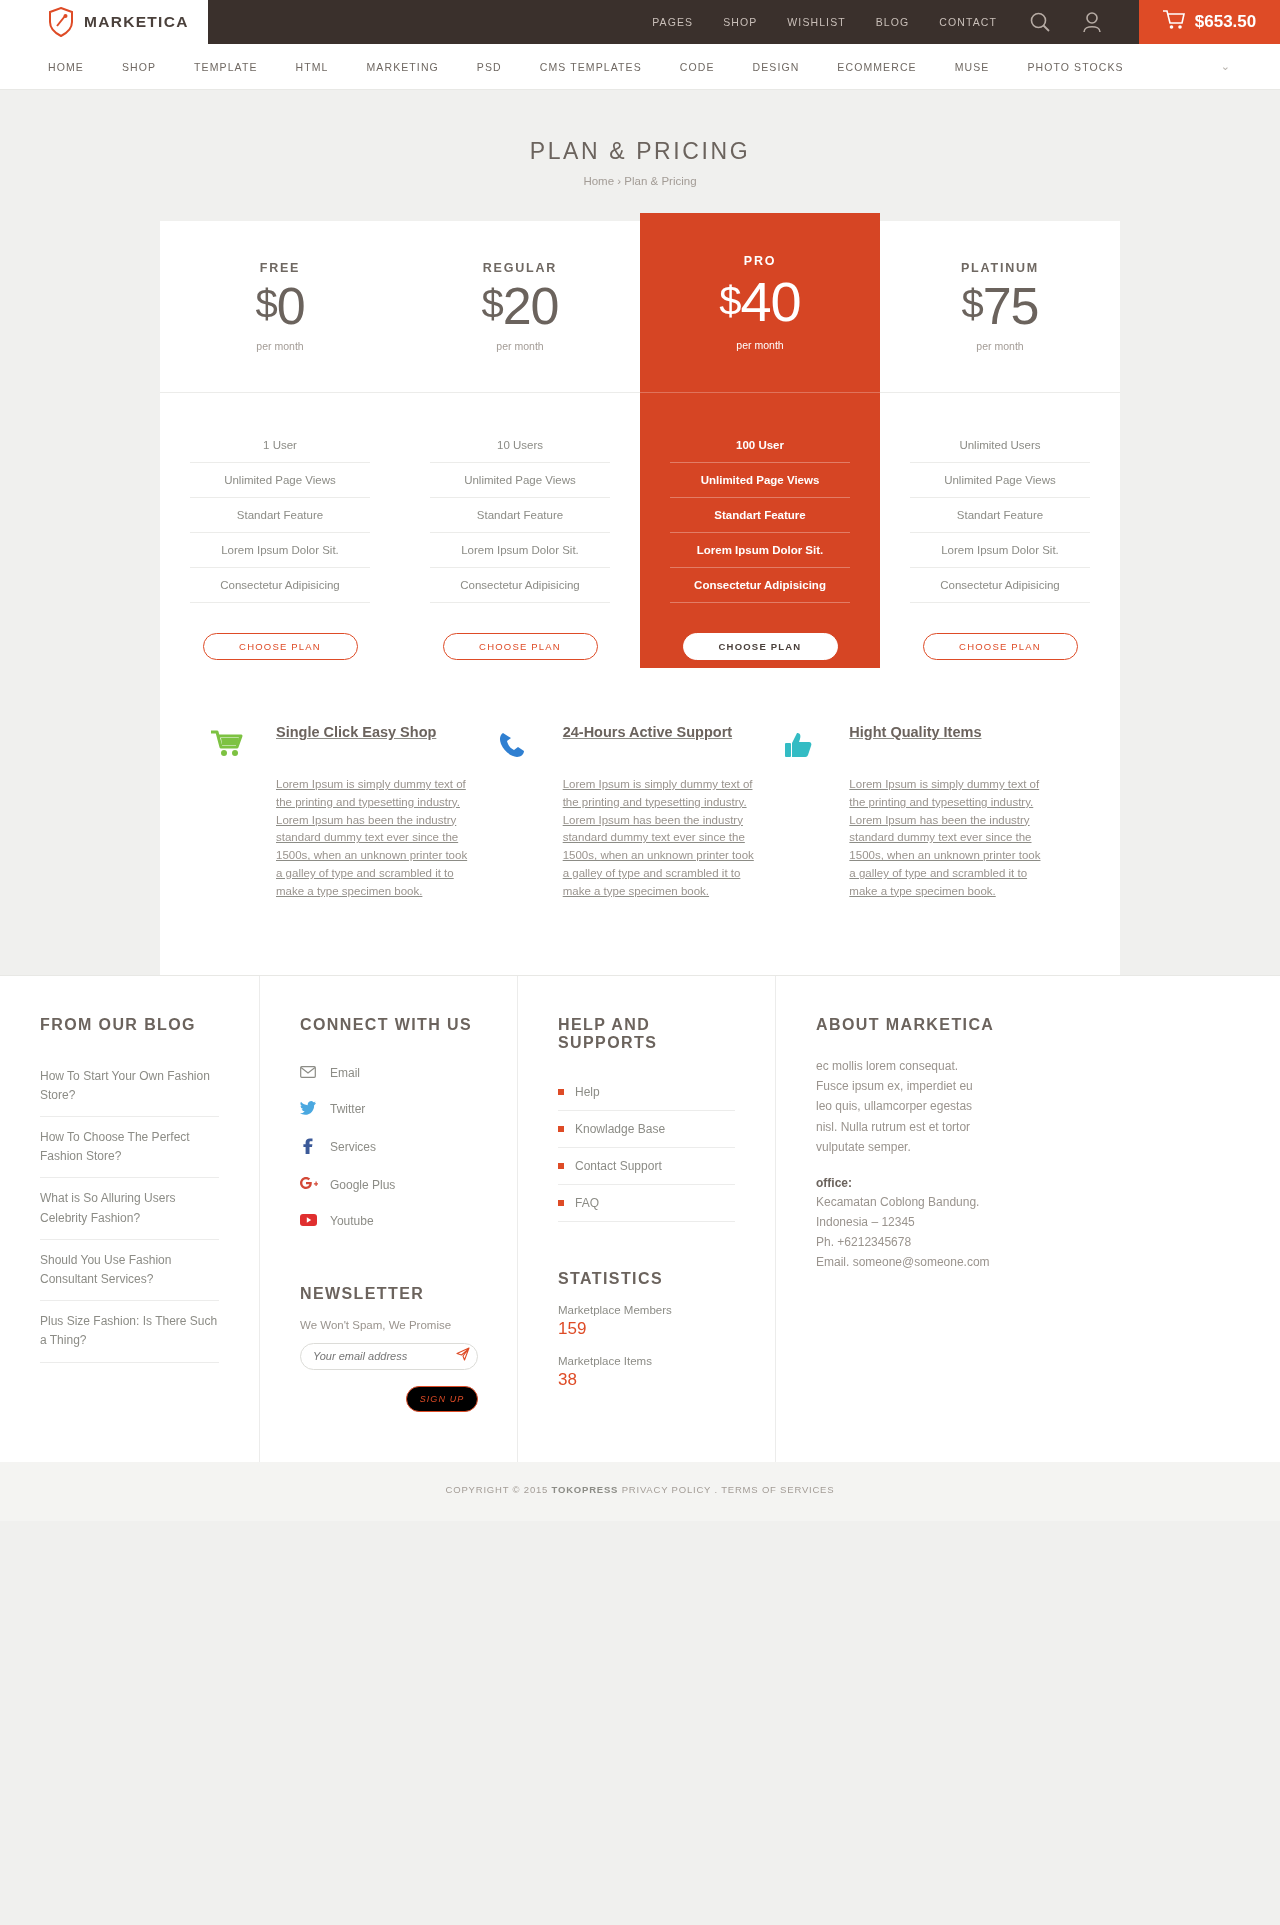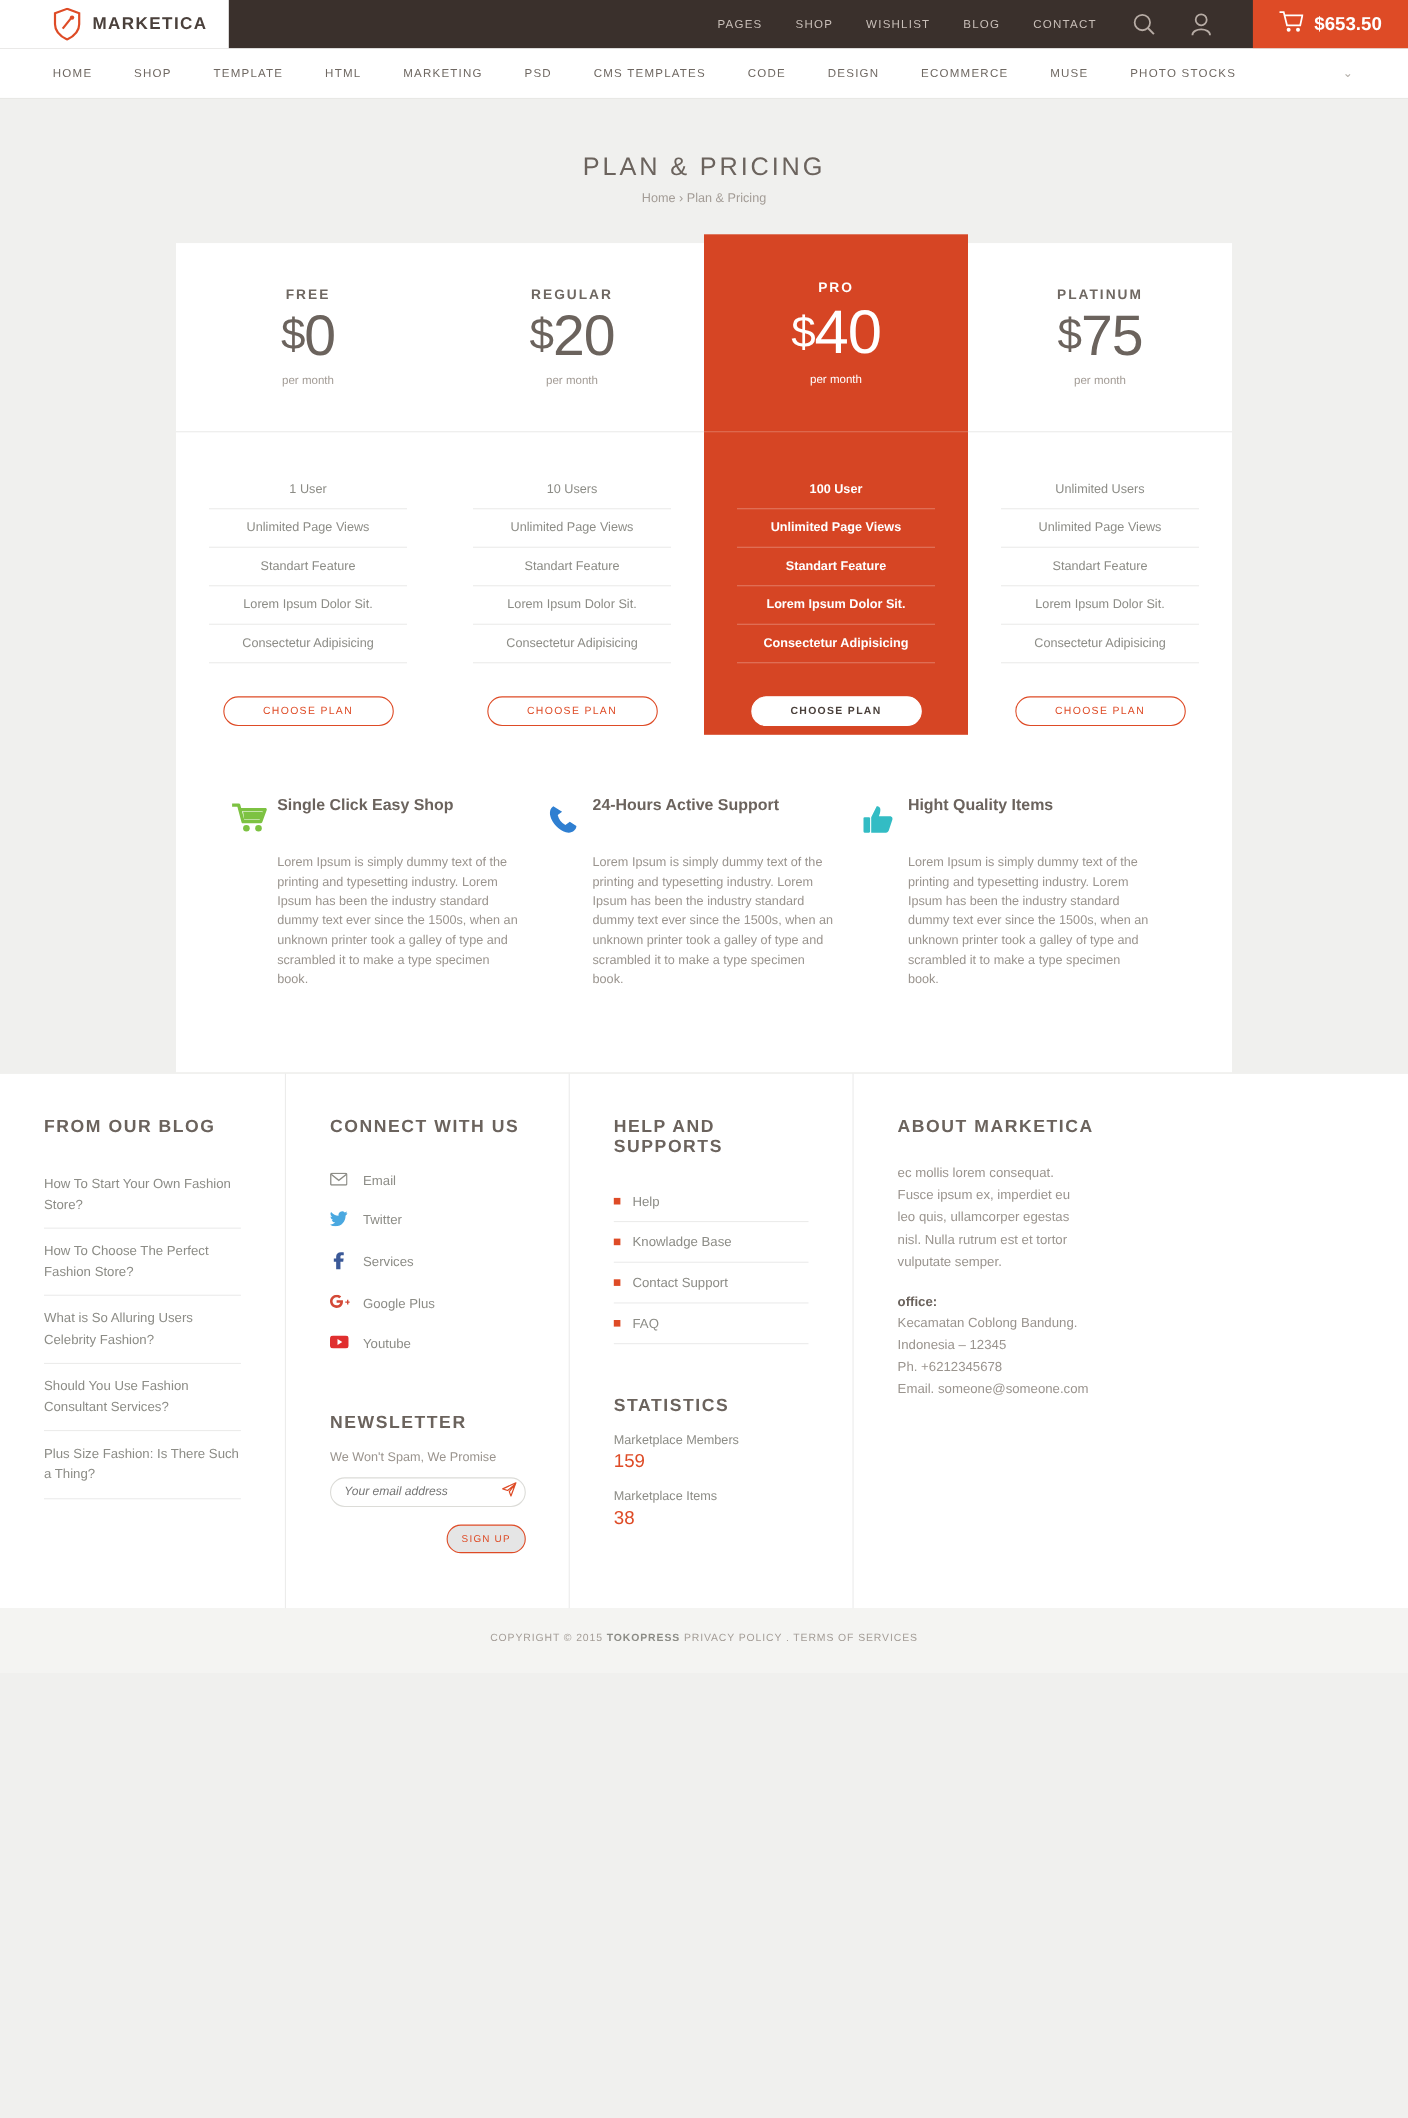--- a/index.html
+++ b/index.html
@@ -77,21 +77,21 @@
   }
   .col.featured { background: #d64524; color: #fff; margin-top: -8px; padding-bottom: 8px; }
   .col.featured .head { border-bottom: 1px solid rgba(255,255,255,.25); height: 180px; }
   .col.featured .plan-name, .col.featured .price, .col.featured .per { color: #fff; }
   .col.featured .price { font-size: 56px; }
   .col.featured .feat { color: #fff; border-bottom: 1px solid rgba(255,255,255,.3); font-weight: bold; }
   .col.featured .btn-plan { background: #fff; border-color: #fff; color: #4a403b; font-weight: bold; width: 155px; }
 
   
   .features { display: flex; padding: 56px 50px 74px; gap: 0; }
-  .fcol { width: 300px; display: flex; gap: 4px; padding-right: 22px; }
+  .fcol { width: 300px; display: flex; gap: 28px; padding-right: 22px; text-decoration: underline; }
   .ficon { width: 38px; flex: none; padding-top: 6px; }
   .fcol h3 { font-size: 14.5px; color: #6b635d; margin-bottom: 10px; font-weight: bold; }
   .fcol p { font-size: 11.5px; line-height: 1.55; color: #9a948e; margin-top: 36px; }
 
   
   .footer { background: #fff; border-top: 1px solid #e8e8e5; display: flex; }
   .fblock { padding: 40px 40px 50px; border-right: 1px solid #ececeb; }
   .fblock:last-child { border-right: none; }
   .fb1 { width: 260px; }
   .fb2 { width: 258px; }
@@ -118,23 +118,23 @@
   .nl-sub { font-size: 11.5px; color: #9a948e; margin: 16px 0 12px; }
   .nl-field {
     width: 178px; height: 27px; border: 1px solid #dcdcd8; border-radius: 14px; display: flex;
     align-items: center; padding: 0 12px; background: #fff;
   }
   .nl-field input {
     border: none; outline: none; flex: 1; font-size: 11px; color: #b0aaa4; font-style: italic;
     font-family: "Liberation Sans", sans-serif; background: transparent;
   }
   .btn-signup {
-    margin-top: 16px; margin-left: 106px; border: 1px solid #de4b26; color: #de4b26; background: #e5e5e5;
+    margin-top: 16px; margin-left: 106px; border: 1px solid #de4b26; color: #de4b26; background: #000000;
     border-radius: 14px; font-size: 9px; letter-spacing: 1.1px; padding: 7px 0; width: 72px;
-    cursor: pointer; font-family: "Liberation Sans", sans-serif;
+    cursor: pointer; font-family: "Liberation Sans", sans-serif; font-style: italic;
   }
   .copyright {
     background: #f4f4f2; text-align: center; font-size: 9.5px; letter-spacing: .8px;
     color: #a39c96; padding: 22px 0 26px;
   }
   .copyright b { color: #8c8c86; }
 </style>
 </head>
 <body>
 

